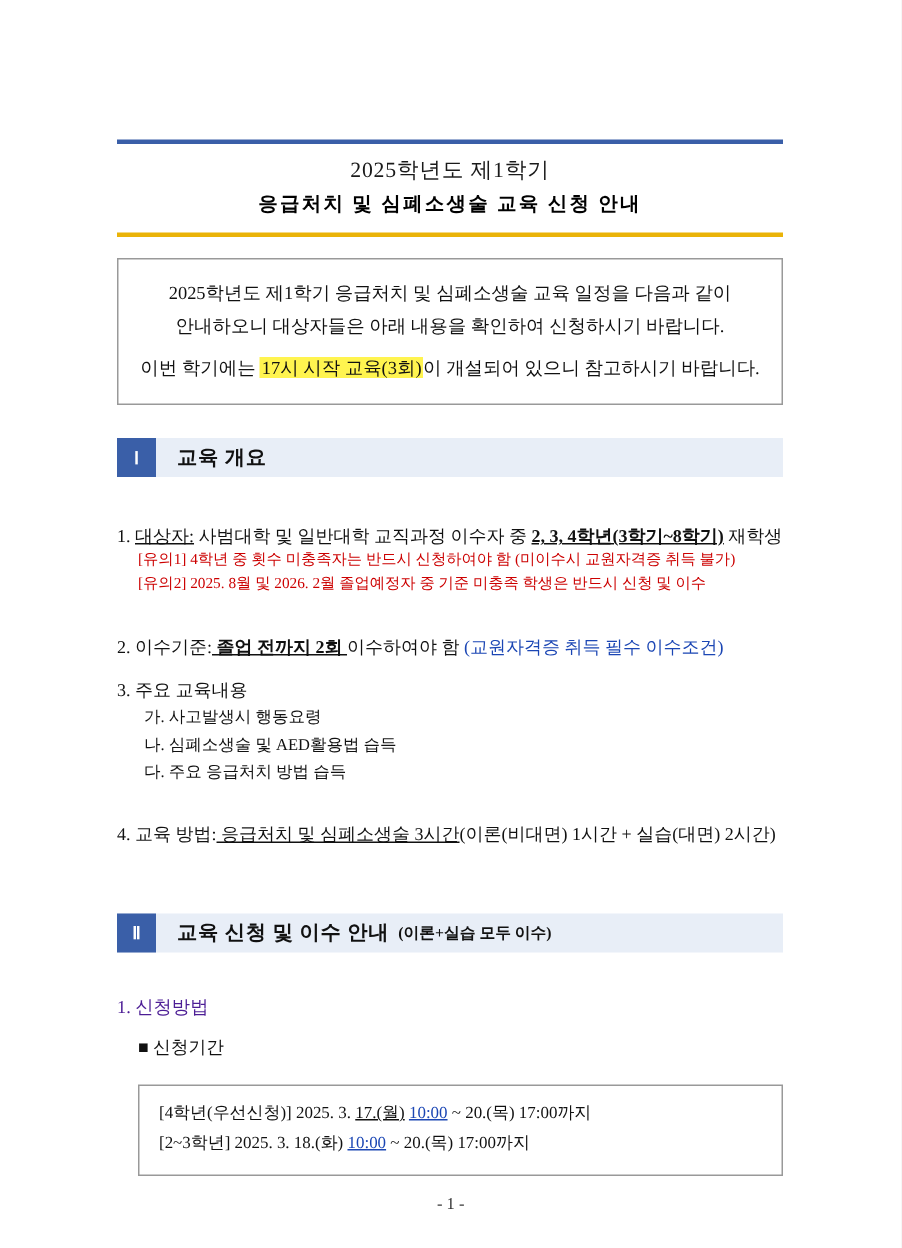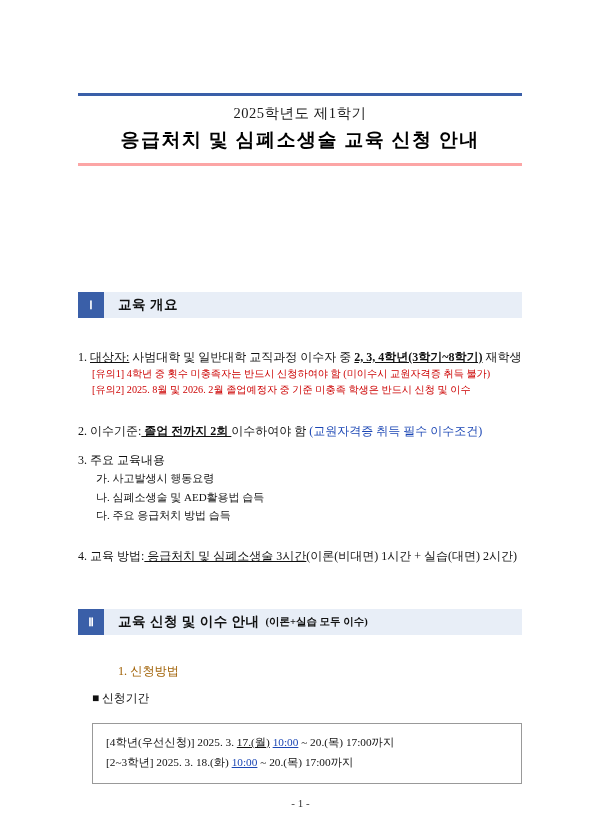--- a/index.html
+++ b/index.html
@@ -53,34 +53,34 @@
     letter-spacing: 0px;
   }
 
   
   .title-block {
     position: absolute;
     left: 78px;
     top: 93px;
     width: 444px;
     border-top: 3px solid #3a5fa8;
-    border-bottom: 3px solid #fca5a5;
+    border-bottom: 3px solid #eab308;
     padding: 8px 0 10px 0;
     text-align: center;
     box-sizing: border-box;
   }
   .title-sub {
     font-size: 14.5px;
     color: #1a1a1a;
     letter-spacing: 0.5px;
     margin-bottom: 4px;
     font-weight: normal;
   }
   .title-main {
-    font-size: 19px;
+    font-size: 13px;
     font-weight: bold;
     color: #000;
     letter-spacing: 1.5px;
   }
 
   
   .notice-box {
     position: absolute;
     left: 78px;
     top: 172px;
@@ -173,23 +173,22 @@
   }
 
   #block1 { top: 348px; }
   #block1 .g2 { margin-top: 24px; }
   #block1 .g3 { margin-top: 11px; }
   #block1 .g4 { margin-top: 22px; }
 
   #block2 { top: 663px; }
   .sub-head {
     font-size: 12.2px;
-    color: #a16207;
+    color: #4c1d95;
     margin-bottom: 11px;
-    margin-left: 40px;
   }
   .bullet-line {
     font-size: 11.8px;
     color: #111;
     margin-left: 14px;
     margin-bottom: 9px;
   }
 
   .date-box {
     position: absolute;
@@ -219,20 +218,27 @@
 <body>
 
 <div class="page">
 
 
   <div class="title-block">
     <div class="title-sub">2025학년도 제1학기</div>
     <div class="title-main">응급처치 및 심폐소생술 교육 신청 안내</div>
   </div>
 
+  <div class="notice-box">
+    <div>2025학년도 제1학기 응급처치 및 심폐소생술 교육 일정을 다음과 같이</div>
+    <div>안내하오니 대상자들은 아래 내용을 확인하여 신청하시기 바랍니다.</div>
+    <div class="l3">
+      <span>이번 학기에는 </span><span class="hl">17시 시작 교육(3회)</span><span>이 개설되어 있으니 참고하시기 바랍니다.</span>
+    </div>
+  </div>
 
   <div class="sec" id="sec1">
     <span class="num">Ⅰ</span>
     <span class="sec-title">교육 개요</span>
   </div>
 
   <div class="body-text" id="block1">
     <div class="item g1">
       <div class="item-line">
         <span>1.</span>

